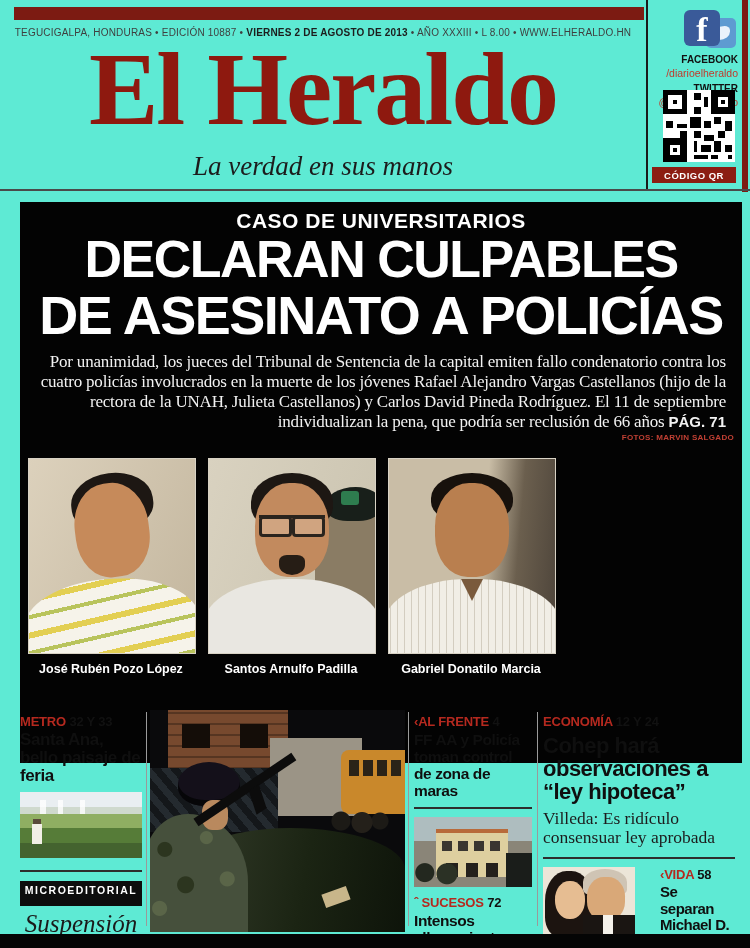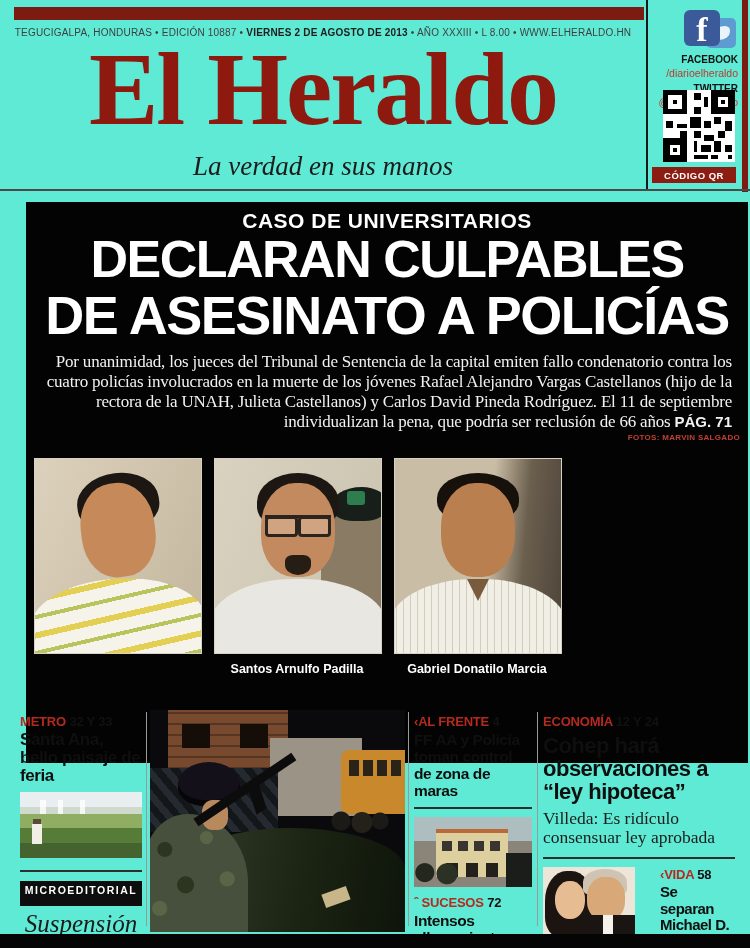--- a/index.html
+++ b/index.html
@@ -50,21 +50,21 @@
   .soc-label { font-size:10px; font-weight:bold; color:#111; line-height:1.25; }
   .soc-handle { font-size:10.5px; color:#c0392b; line-height:1.3; margin-bottom:3px; }
   .qr { position:absolute; left:663px; top:90px; width:72px; height:72px; background:#fff; }
   .qrbtn {
     position:absolute; left:652px; top:167px; width:84px; height:16px;
     background:#8c1d12; color:#fff; font-size:9.5px; font-weight:bold;
     text-align:center; line-height:17px; letter-spacing:.5px;
   }
 
   
-  .lead { position:absolute; left:26px; top:202px; width:722px; height:561px; background:#030303; color:#fff; }
+  .lead { position:absolute; left:20px; top:202px; width:722px; height:561px; background:#030303; color:#fff; }
   .kicker { text-align:center; font-size:21px; font-weight:bold; letter-spacing:.5px; padding-top:7px; }
   .hl { text-align:center; font-weight:bold; letter-spacing:-1.5px; line-height:.95; white-space:nowrap; }
   .hl1 { font-size:52px; margin-top:2px; }
   .hl2 { font-size:54px; margin-top:6px; }
   .deck {
     margin:10px 16px 0; text-align:right;
     font-family:"Liberation Serif", serif; font-size:17px; line-height:1.18;
     color:#f2f2f2; letter-spacing:-.2px;
   }
   .pagref { font-family:"Liberation Sans", sans-serif; font-weight:bold; font-size:15px; letter-spacing:0; }
@@ -257,20 +257,21 @@
     <div class="deck"><span>Por unanimidad, los jueces del Tribunal de Sentencia de la capital emiten fallo condenatorio contra los cuatro policías involucrados en la muerte de los jóvenes Rafael Alejandro Vargas Castellanos (hijo de la rectora de la UNAH, Julieta Castellanos) y Carlos David Pineda Rodríguez. El 11 de septiembre individualizan la pena, que podría ser reclusión de 66 años</span> <span class="pagref">PÁG. 71</span></div>
     <div class="credit">FOTOS: MARVIN SALGADO</div>
 
     <div class="mugrow">
       <div>
         <div class="mug p1">
           <div class="hair"></div>
             <div class="head"></div>
             <div class="shirt"></div>
         </div>
+        <div class="mugcap">José Rubén Pozo López</div>
       </div>
       <div>
         <div class="mug p2">
           <div class="buddy"></div>
           <div class="hair"></div>
             <div class="head"></div>
           <div class="glasses"></div>
           <div class="goatee"></div>
           <div class="shirt"></div>
         </div>

